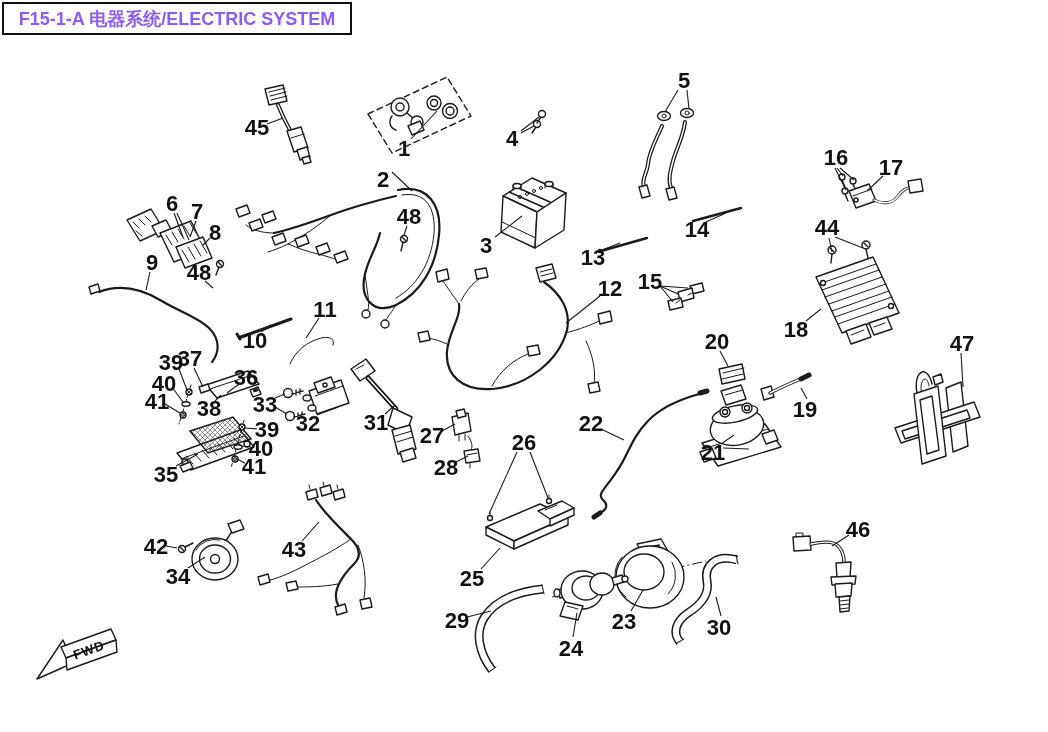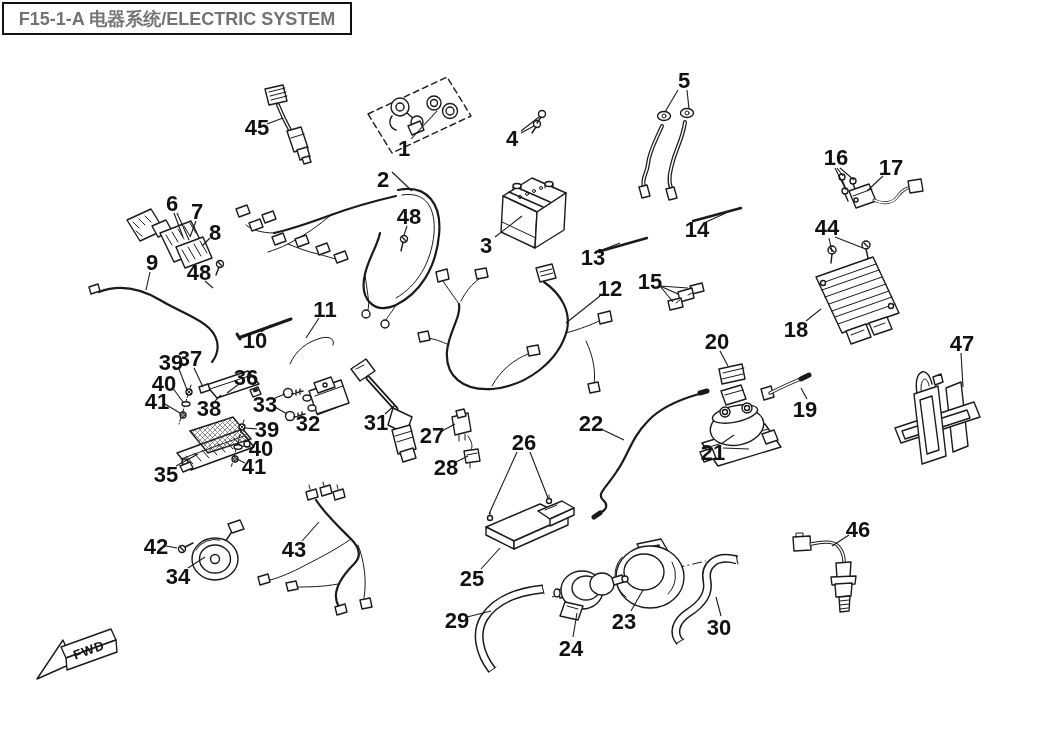--- a/index.html
+++ b/index.html
@@ -1,20 +1,20 @@
 <!DOCTYPE html>
 <html><head>
 <meta charset="utf-8">
 <style>
   html,body{margin:0;padding:0;background:#fff}
   .stage{position:relative;width:1048px;height:732px;background:#ffffff;overflow:hidden;
          font-family:"Liberation Sans",sans-serif}
   .title-box{position:absolute;left:2px;top:2px;width:346px;height:29px;border:2px solid #111;
              display:flex;align-items:center;justify-content:center;font-weight:bold;
-             font-size:18px;color:#737373;white-space:nowrap;background:#fff;z-index:5}
+             font-size:18px;color:#8b5cf6;white-space:nowrap;background:#fff;z-index:5}
   svg.diagram{position:absolute;left:0;top:0}
   .ln{fill:none;stroke:#1a1a1a;stroke-width:1.4;stroke-linecap:round;stroke-linejoin:round}
   .fw{fill:#ffffff;stroke:#1a1a1a;stroke-width:1.4;stroke-linejoin:round}
   .fb{fill:#1a1a1a;stroke:none}
   .dash{stroke-dasharray:6 4}
   .dashdot{fill:none;stroke:#1a1a1a;stroke-width:1;stroke-dasharray:10 3 2 3}
   .wire{stroke:#1a1a1a;stroke-width:2.2;fill:none;stroke-linecap:round}
   .thin{stroke-width:1}
   .cable{stroke:#1a1a1a;stroke-width:4;fill:none;stroke-linecap:round}
   .cablecore{stroke:#ffffff;stroke-width:1.5;fill:none;stroke-linecap:round}

